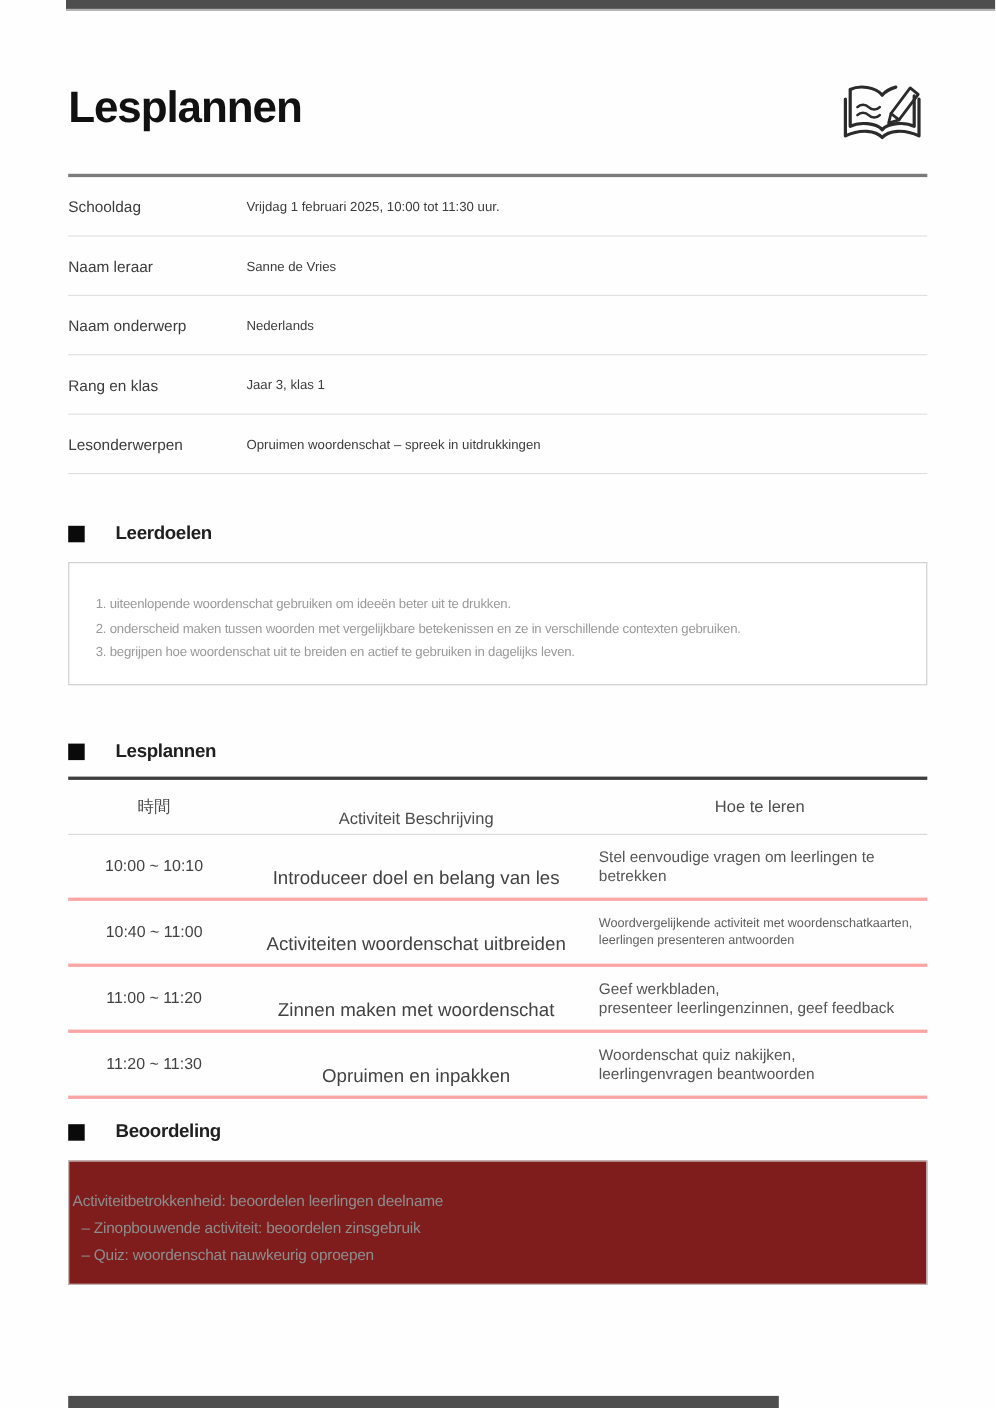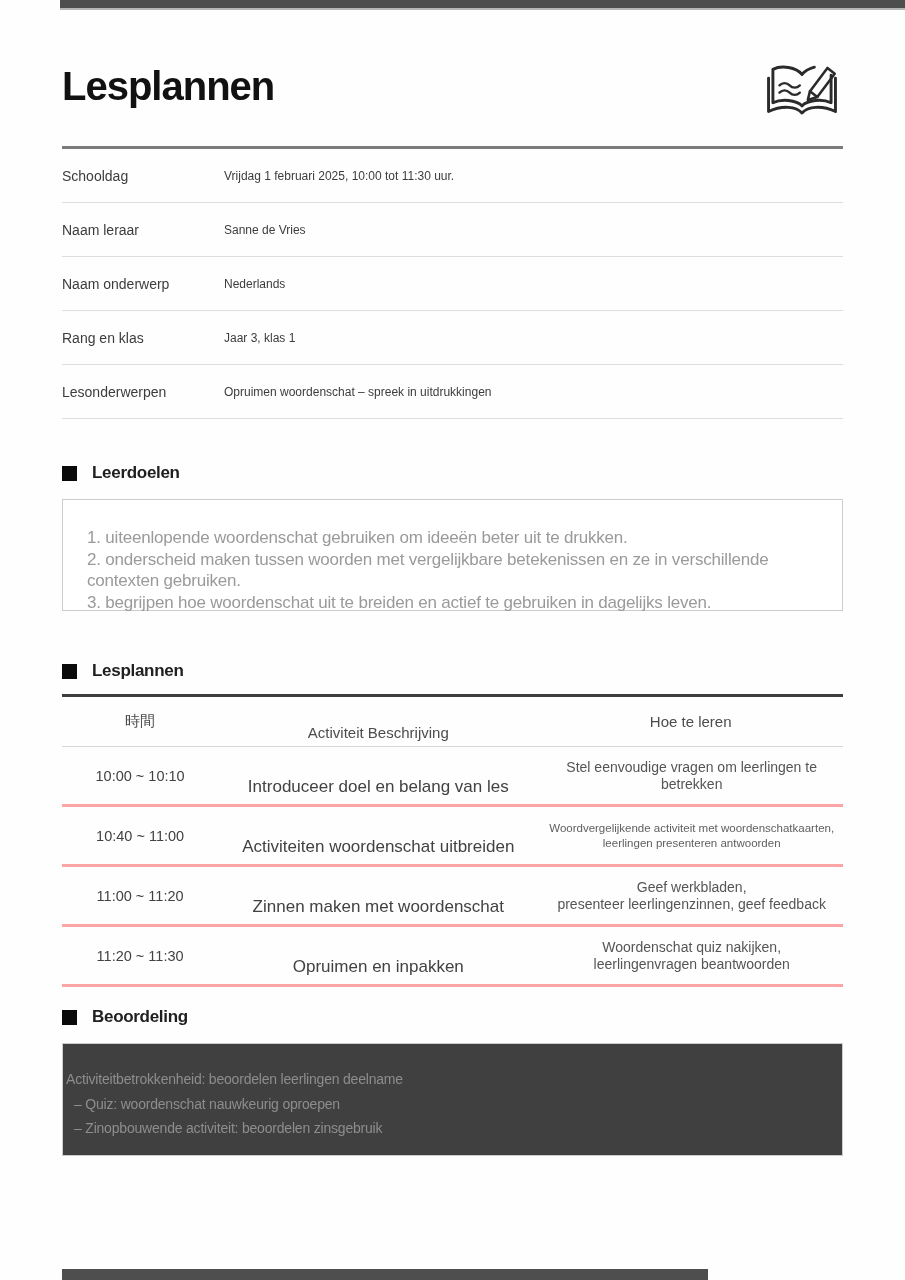--- a/index.html
+++ b/index.html
@@ -5,58 +5,58 @@
   * { margin:0; padding:0; box-sizing:border-box; }
   html,body { background:#ffffff; }
   body { font-family:"Liberation Sans","DejaVu Sans",sans-serif; }
   .page { position:relative; width:905px; height:1280px; background:#fefefe; overflow:hidden; }
 
   .topbar { position:absolute; top:0; left:60px; width:845px; height:10px;
             background:#4e4e4e; border-bottom:2px solid #b5b5b5; }
   .bottombar { position:absolute; bottom:0; left:62px; width:646px; height:11px;
                background:#4e4e4e; }
 
-  .content { position:absolute; left:62px; top:0; width:781px; }
+  .content { position:absolute; left:62px; top:12px; width:781px; }
 
   h1.title { margin-top:62px; font-size:40px; font-weight:700; color:#111;
              letter-spacing:-1px; line-height:48px; }
   .header-icon { position:absolute; top:55px; left:700px; width:80px; height:68px; }
 
   .title-divider { margin-top:36px; height:3px; background:#7b7b7b; }
 
   .info-table { width:100%; }
   .info-row { display:flex; align-items:center; height:54px; border-bottom:1px solid #dedede; }
   .info-label { width:162px; font-size:14px; color:#3c3c3c; }
   .info-value { flex:1; font-size:12px; color:#3c3c3c; }
 
-  .section-heading { display:flex; align-items:center; gap:15px; }
+  .section-heading { display:flex; align-items:center; gap:28px; }
   .heading-goals { margin-top:44px; }
   .heading-plan { margin-top:50px; }
   .heading-assessment { margin-top:20px; }
   .square-bullet { width:15px; height:15px; background:#0a0a0a; flex:0 0 auto; }
   .section-heading span { font-size:17px; font-weight:700; color:#202020; letter-spacing:-0.3px; }
 
   .goals-box { margin-top:16px; height:112px; border:1px solid #cccccc; background:#fff;
                padding:27px 18px 0 24px; }
-  .goal-line { font-size:17px; color:#9a9a9a; line-height:21.5px; letter-spacing:-0.2px; }
+  .goal-line { font-size:12px; color:#9a9a9a; line-height:21.5px; letter-spacing:-0.2px; }
 
   .plan-divider { margin-top:13px; height:3px; background:#3e3e3e; }
   .plan-header { display:flex; align-items:center; height:50px; border-bottom:1px solid #d6d6d6; }
   .plan-header div { font-size:15px; color:#4c4c4c; text-align:center; }
   .col-time { width:20%; }
   .col-act  { width:41%;margin-top:22px; }
   .col-method { width:39%; }
   .plan-row { display:flex; align-items:center; min-height:60px; border-bottom:3px solid #fca5a5; }
   .plan-row .col-time { font-size:14.5px; color:#424242; text-align:center; }
   .plan-row .col-act  { font-size:17px; color:#424242; text-align:center; }
-  .plan-row .col-method { font-size:14px; color:#555; text-align:center; white-space:pre-line;
+  .plan-row .col-method { font-size:14px; color:#555; text-align:left; white-space:pre-line;
                           line-height:17px; padding:10px 4px 10px 6px; }
   .plan-row .col-method.sm { font-size:11.5px; line-height:14.5px; color:#606060; }
 
-  .assess-box { margin-top:16px; height:113px; border:1px solid #cccccc; background:#404040;
+  .assess-box { margin-top:16px; height:113px; border:1px solid #cccccc; background:#7f1d1d;
                 padding:23px 10px 0 3px; }
   .assess-line { font-size:14px; color:#8d8d8d; line-height:24.5px; letter-spacing:-0.2px; }
   .assess-line.dash { margin-left:8px; }
 </style>
 </head>
 <body>
 
 <div class="page">
 
   <div class="topbar"></div>
@@ -150,20 +150,20 @@
 leerlingenvragen beantwoorden</div>
         </div>
       </div>
 
     <div class="section-heading heading-assessment">
       <div class="square-bullet"></div>
       <span>Beoordeling</span>
     </div>
     <div class="assess-box" id="assess-box">
         <div class="assess-line">Activiteitbetrokkenheid: beoordelen leerlingen deelname</div>
+        <div class="assess-line dash">– Zinopbouwende activiteit: beoordelen zinsgebruik</div>
         <div class="assess-line dash">– Quiz: woordenschat nauwkeurig oproepen</div>
-        <div class="assess-line dash">– Zinopbouwende activiteit: beoordelen zinsgebruik</div>
       </div>
 
   </div>
 
   <div class="bottombar"></div>
 </div>
 
 </body></html>

